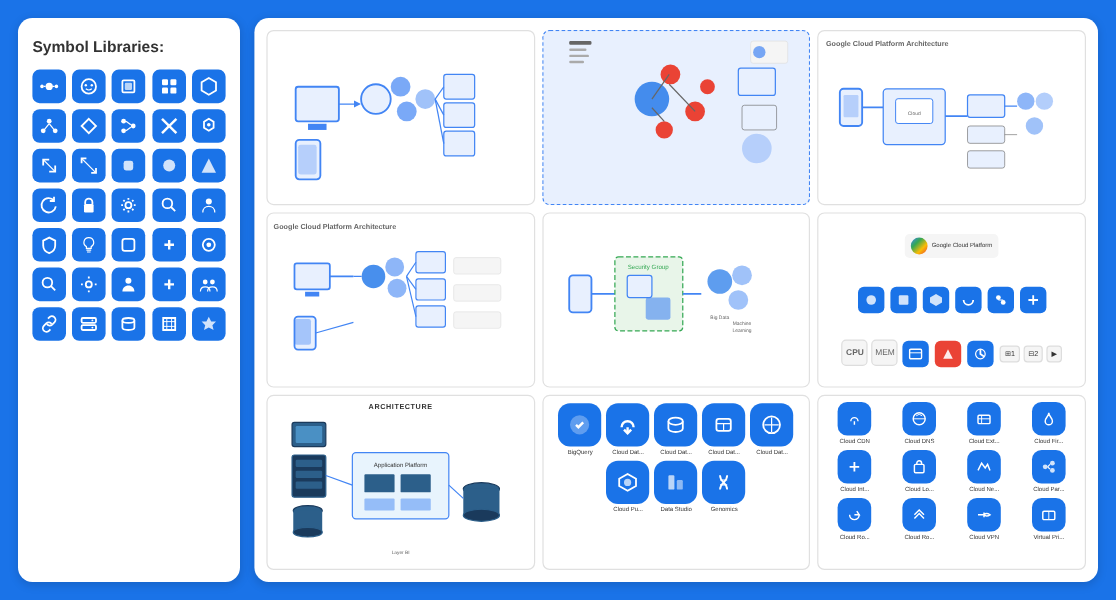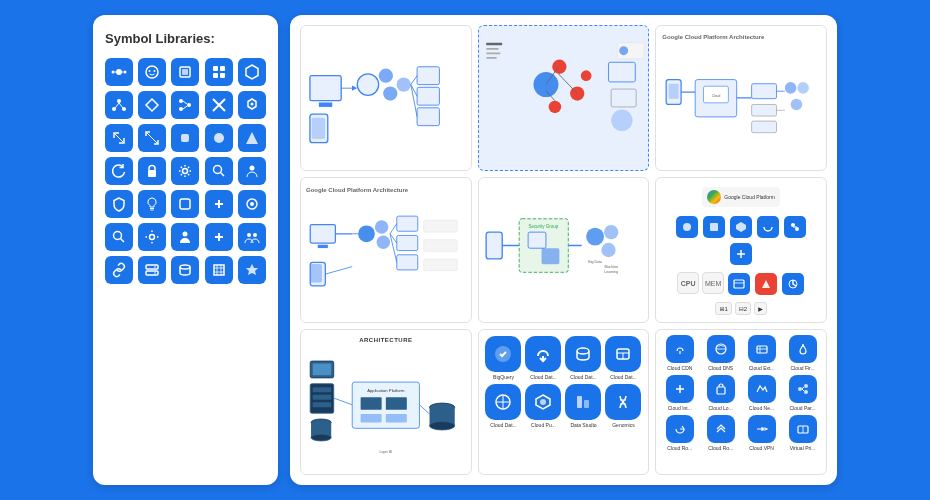--- a/index.html
+++ b/index.html
@@ -7,21 +7,21 @@
       width: 930px;
       height: 500px;
       background: #1a73e8;
       font-family: Arial, sans-serif;
       overflow: hidden;
       display: flex;
       align-items: center;
       justify-content: center;
     }
     .main-container {
-      width: 744px;
+      width: 900px;
       height: 470px;
       display: flex;
       gap: 12px;
     }
     
     .left-panel {
       width: 185px;
       min-width: 185px;
       background: white;
       border-radius: 12px;

